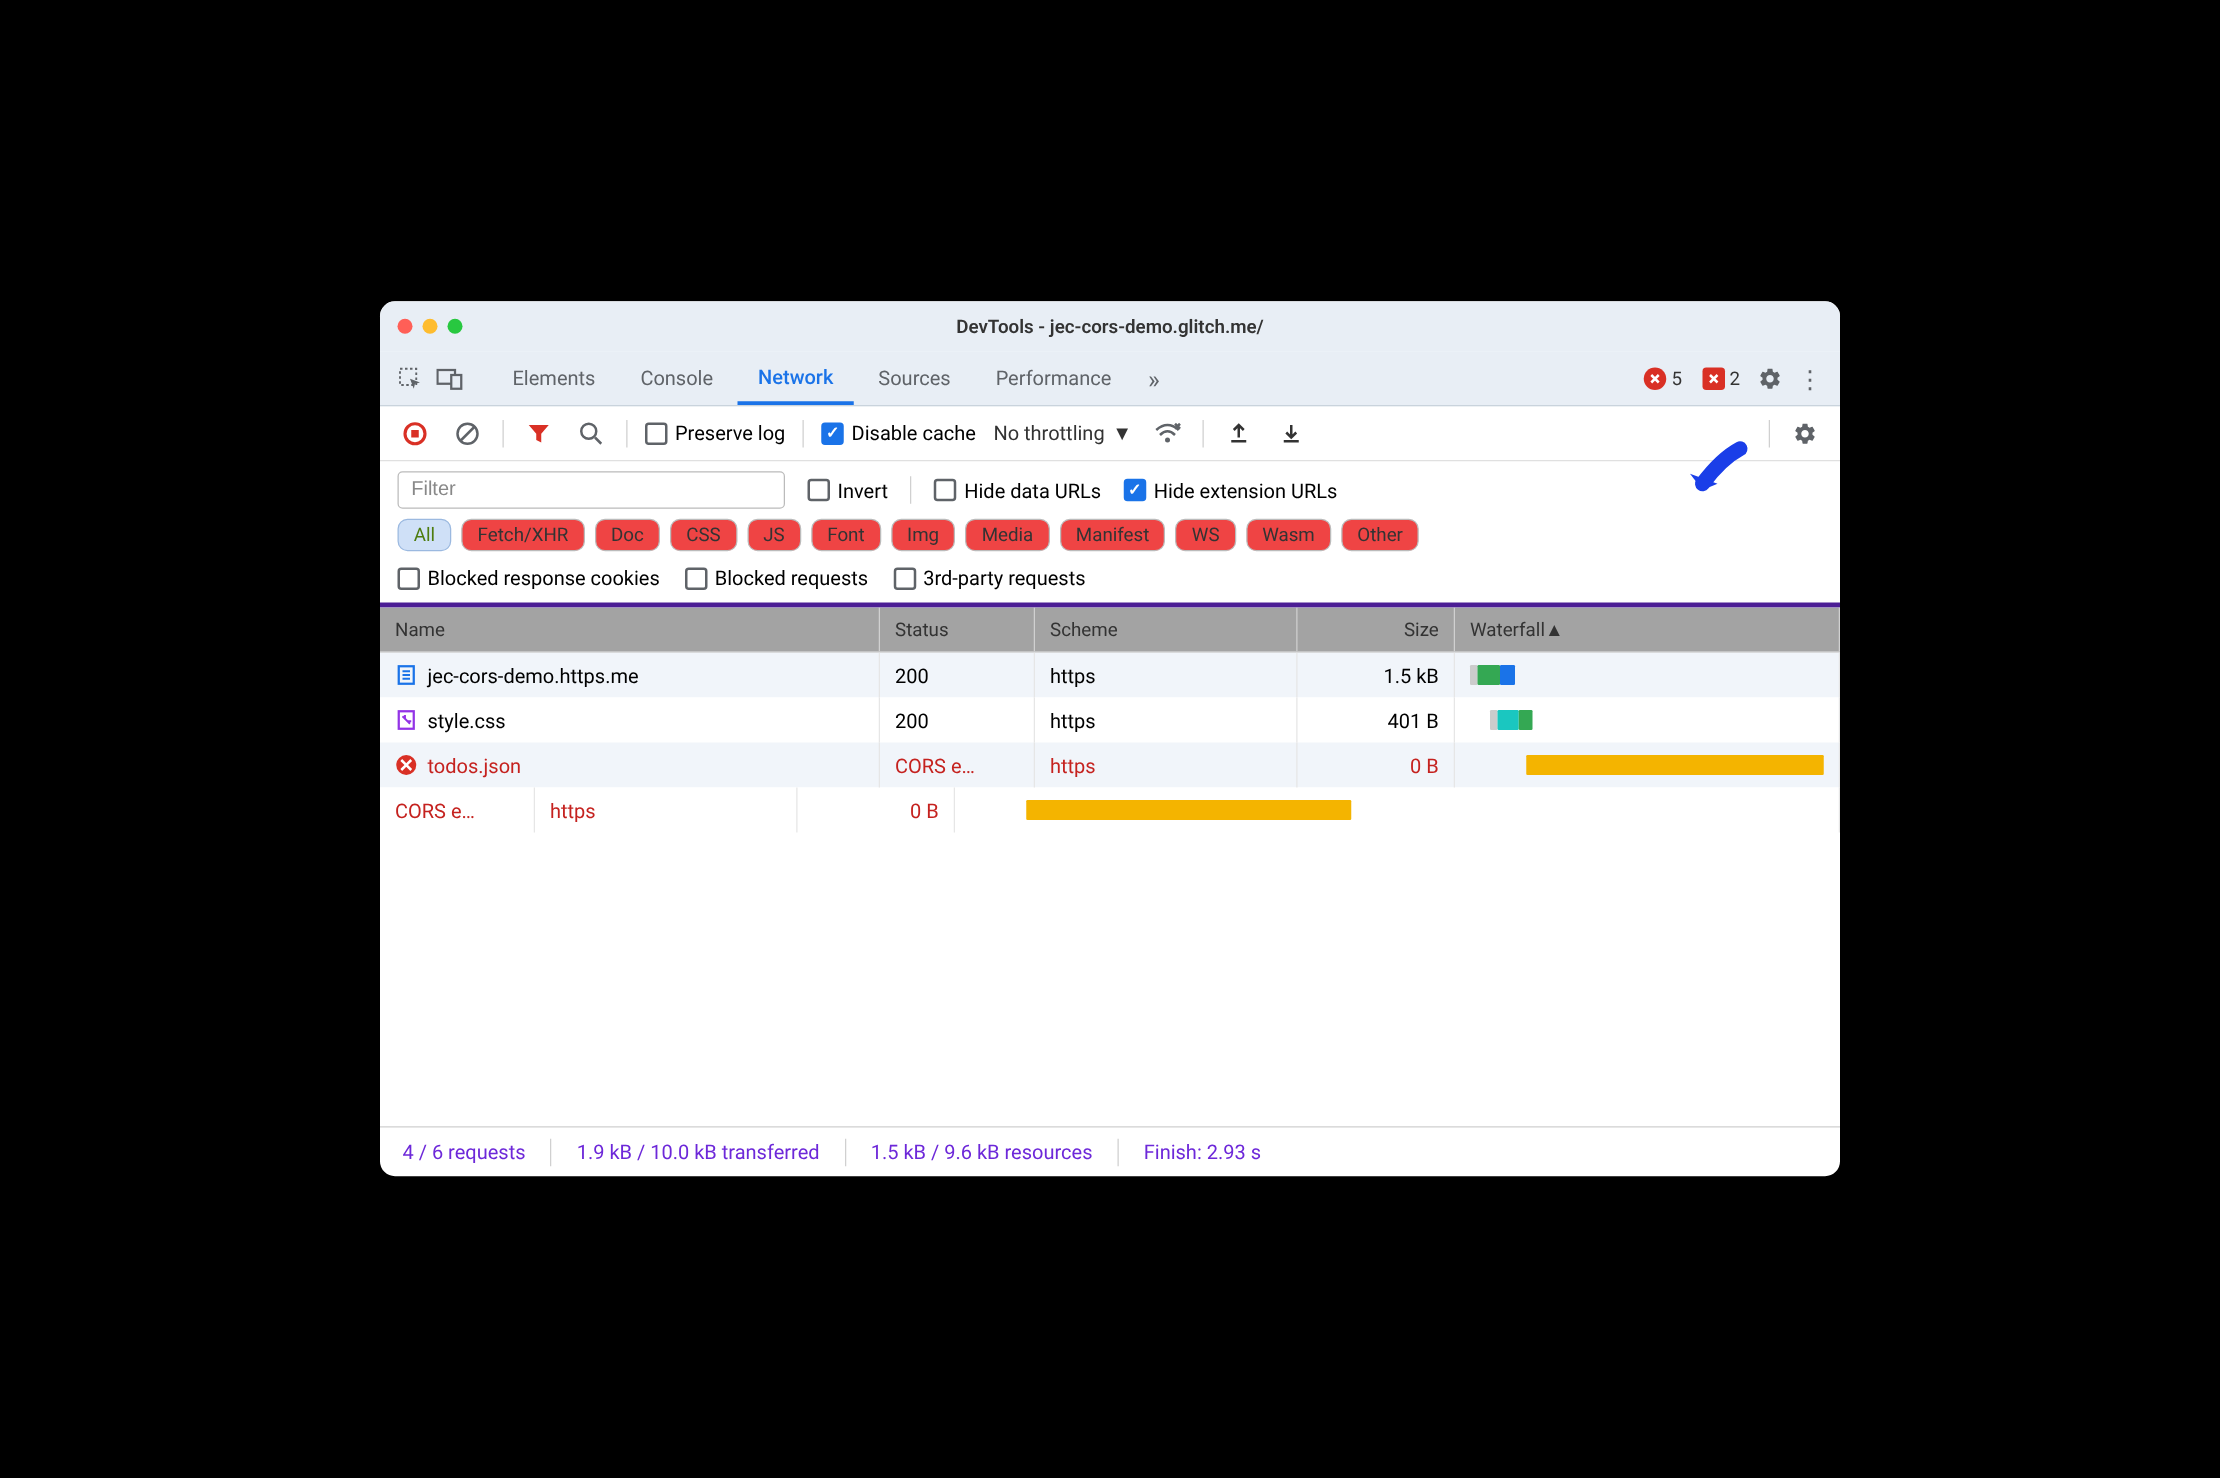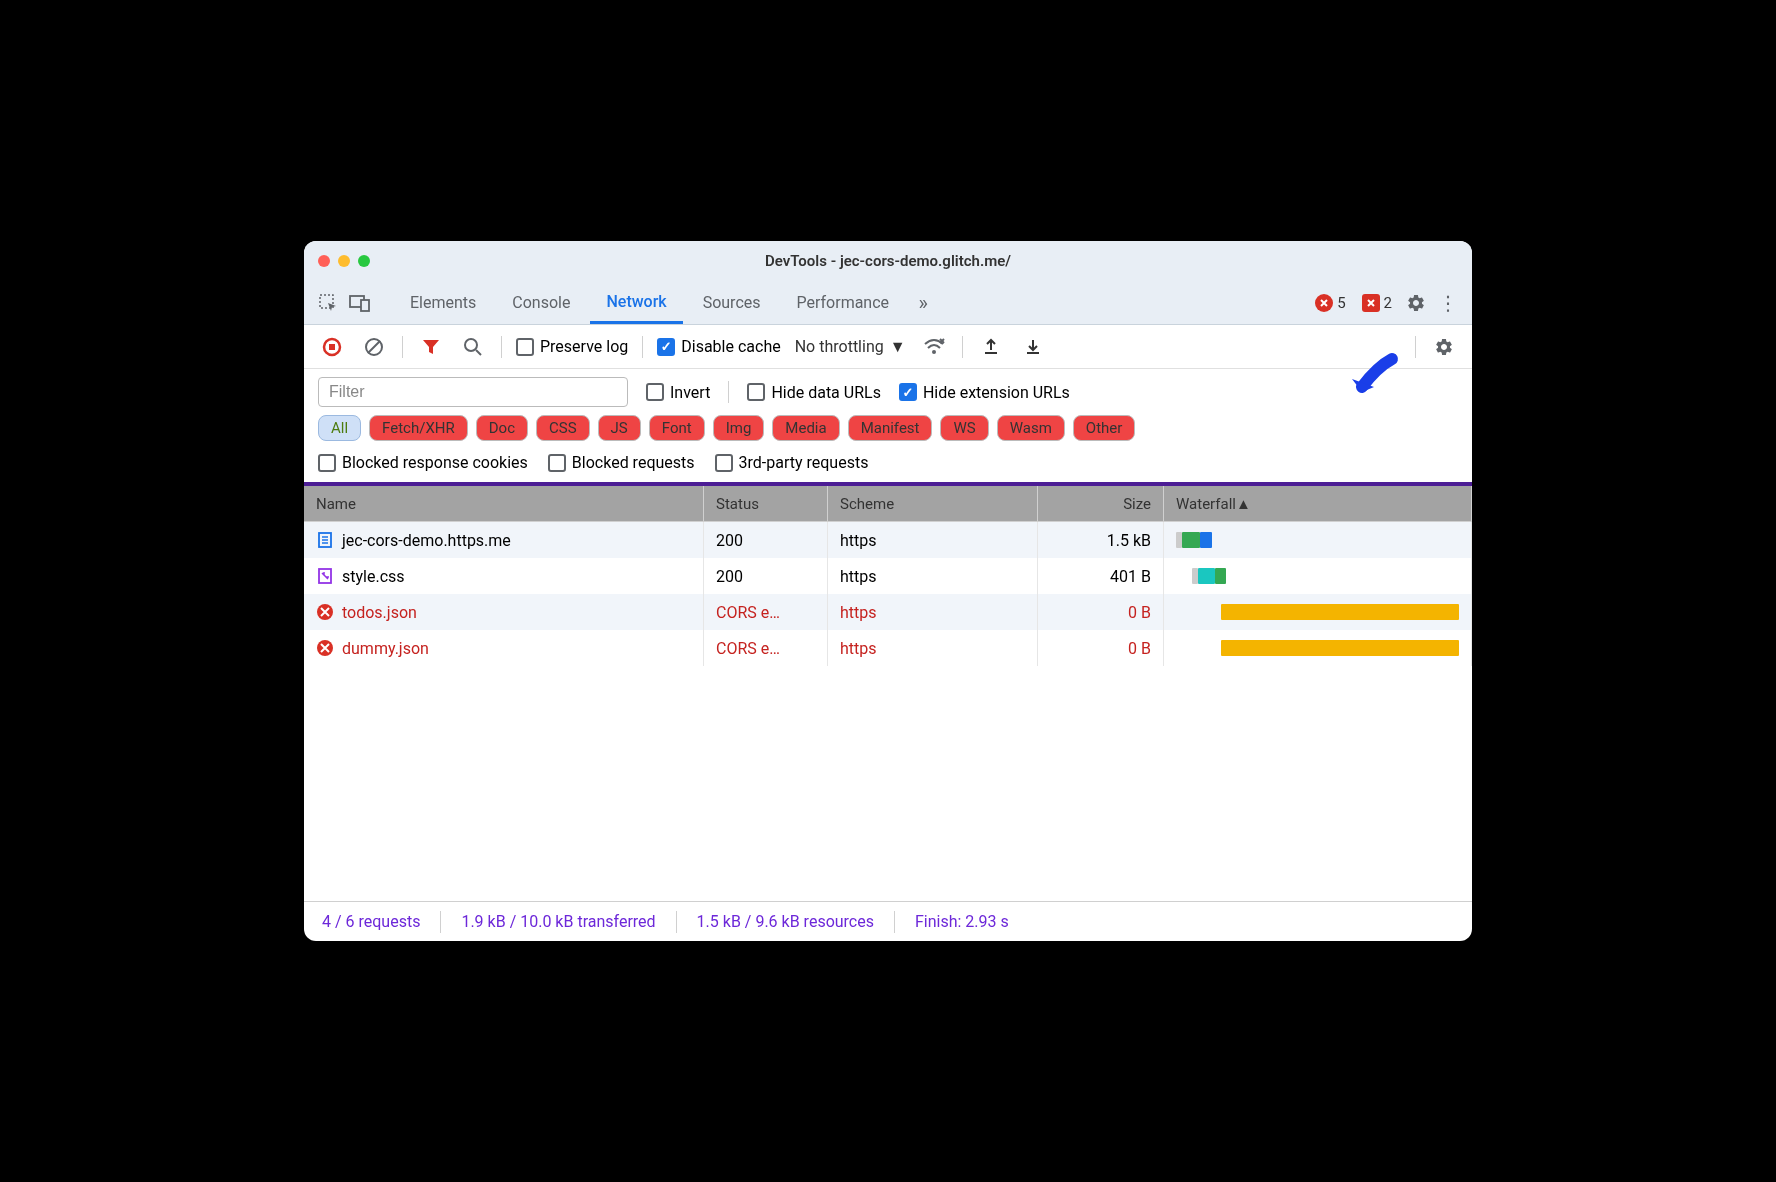--- a/index.html
+++ b/index.html
@@ -404,29 +404,20 @@
             </div>
           </div>
     <div class="td col-status error-text">CORS e…</div>
     <div class="td col-scheme error-text">https</div>
     <div class="td col-size error-text">0 B</div>
     <div class="td col-waterfall">
             <div class="wf-bar" style="margin-left:45px;width:260px;background:#f4b400"></div>
           </div>
   </div>
         <div class="tr">
-    <div class="td col-name">
-            <div class="name-cell">
-              <span class="file-icon"><svg width="18" height="18" viewBox="0 0 18 18">
-                  <circle cx="9" cy="9" r="8" fill="#d93025"></circle>
-                  <path d="M5 5 L13 13 M13 5 L5 13" stroke="#fff" stroke-width="2"></path>
-                </svg></span>
-              <span class="error-text">dummy.json</span>
-            </div>
-          </div>
     <div class="td col-status error-text">CORS e…</div>
     <div class="td col-scheme error-text">https</div>
     <div class="td col-size error-text">0 B</div>
     <div class="td col-waterfall">
             <div class="wf-bar" style="margin-left:45px;width:260px;background:#f4b400"></div>
           </div>
   </div>
       </div>
   </div>
 

